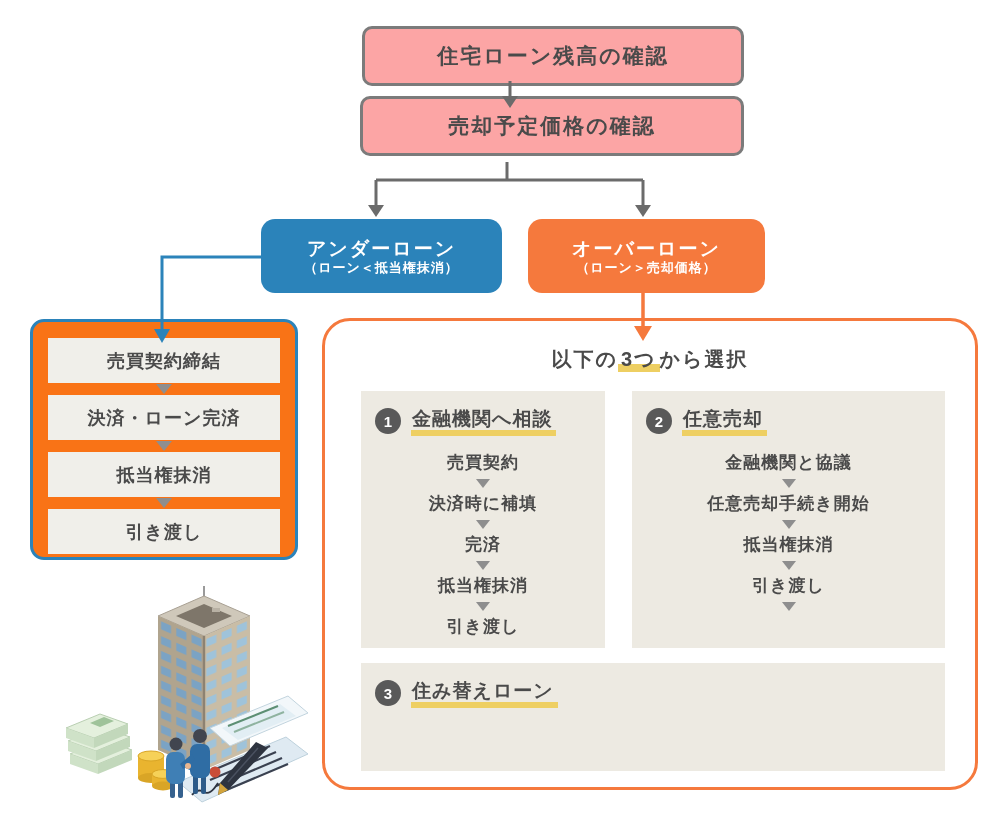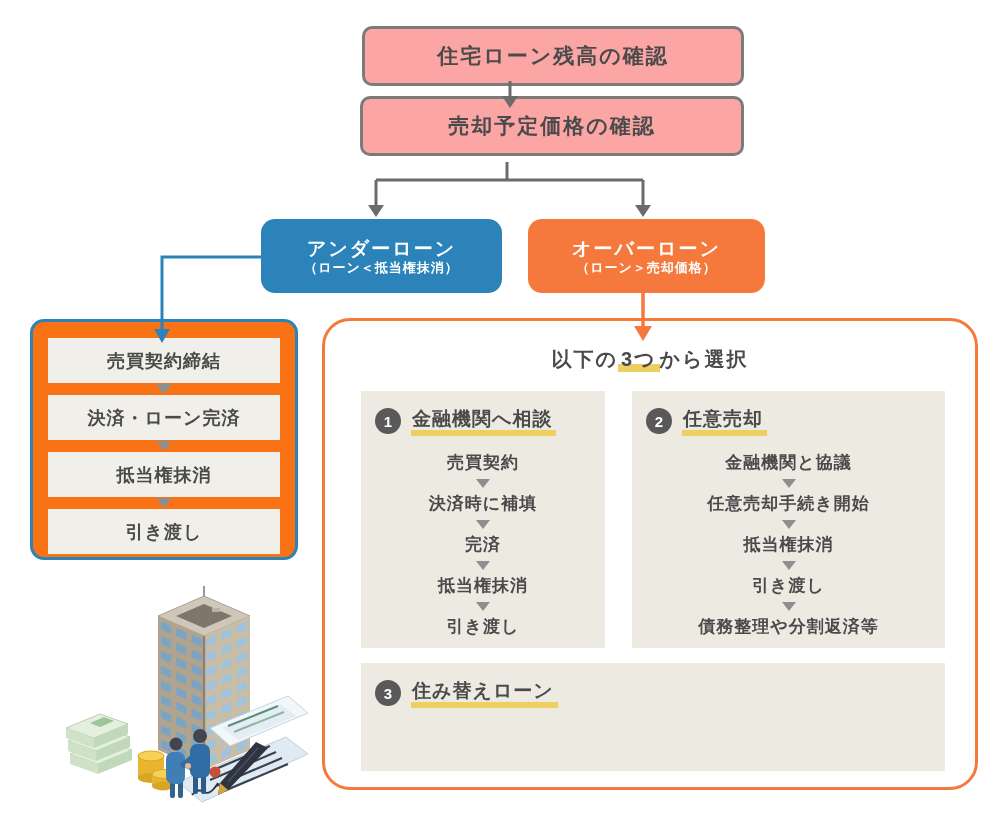--- a/index.html
+++ b/index.html
@@ -145,21 +145,20 @@
       </div>
       <div class="opt-steps">
         <div class="opt-step">金融機関と協議</div>
         <div class="tri-s"></div>
         <div class="opt-step">任意売却手続き開始</div>
         <div class="tri-s"></div>
         <div class="opt-step">抵当権抹消</div>
         <div class="tri-s"></div>
         <div class="opt-step">引き渡し</div>
         <div class="tri-s"></div>
-        <div class="opt-step">債務整理や分割返済等</div>
       </div>
     </div>
 
     <div class="opt" id="opt3">
       <div class="opt-head">
         <div class="num">3</div>
         <div class="opt-label">住み替えローン</div>
       </div>
     </div>
   </div>

